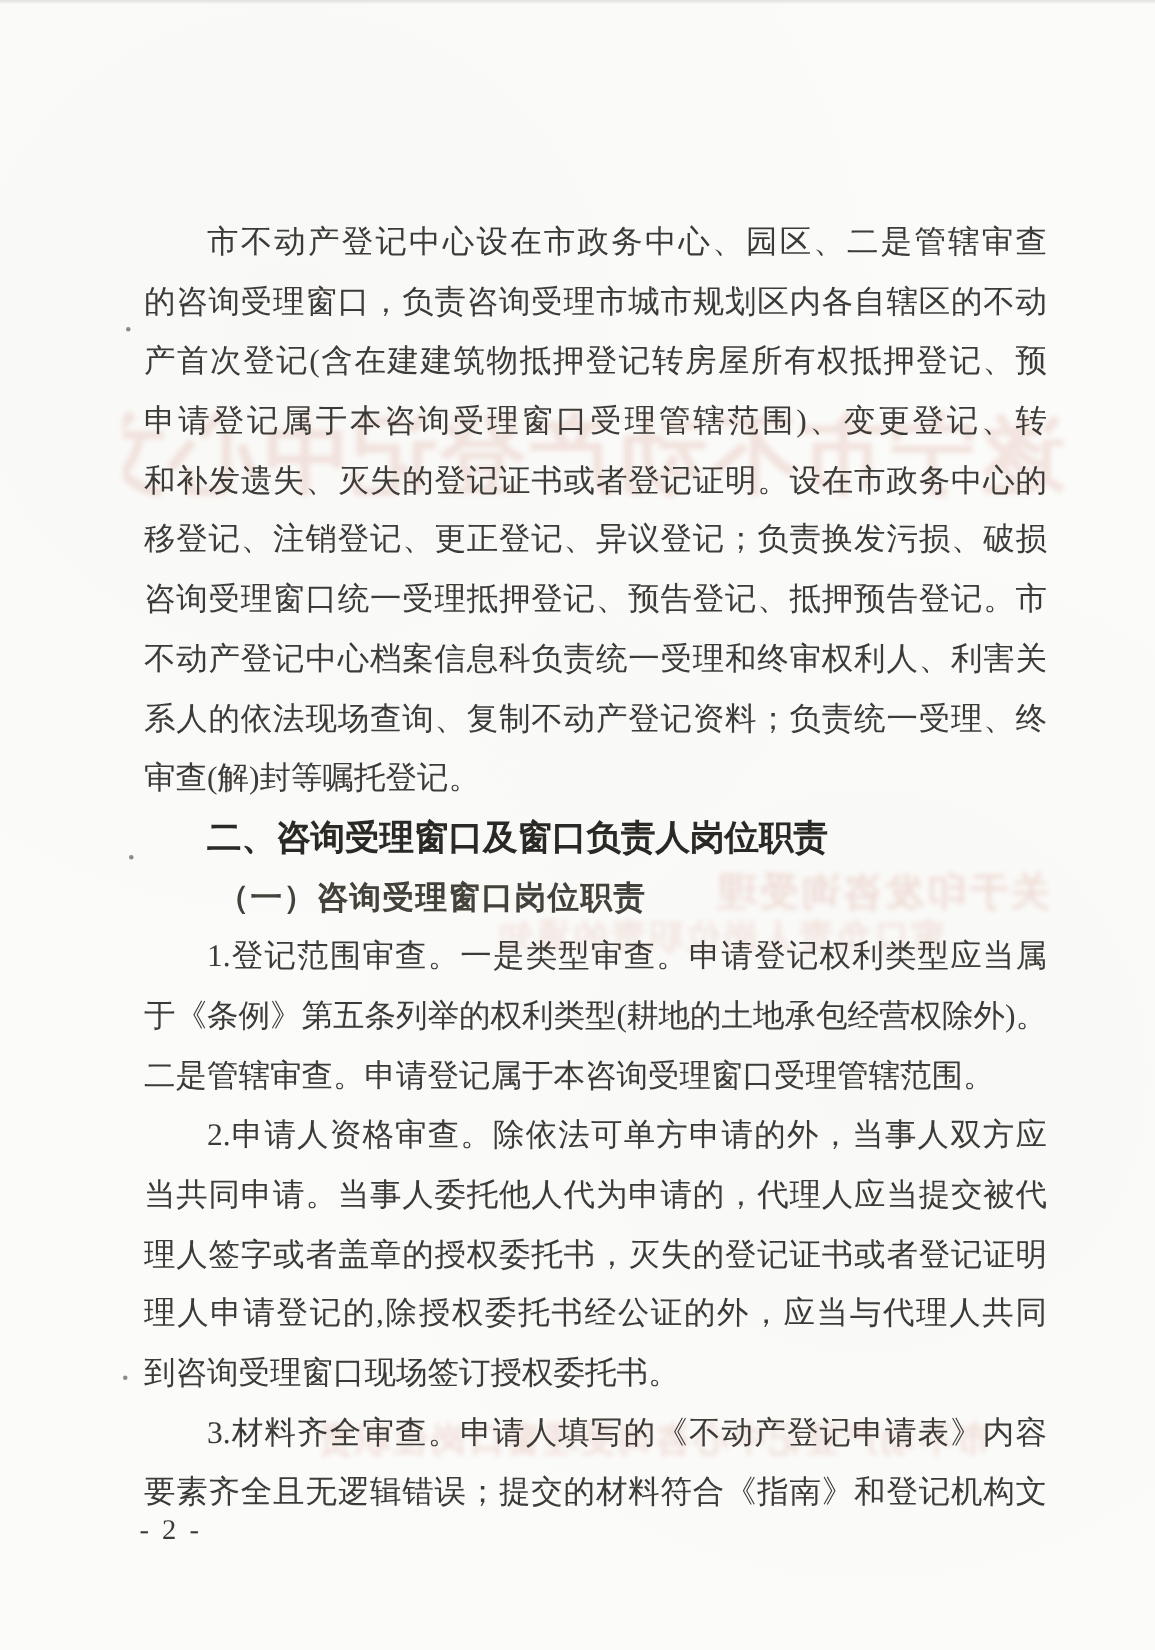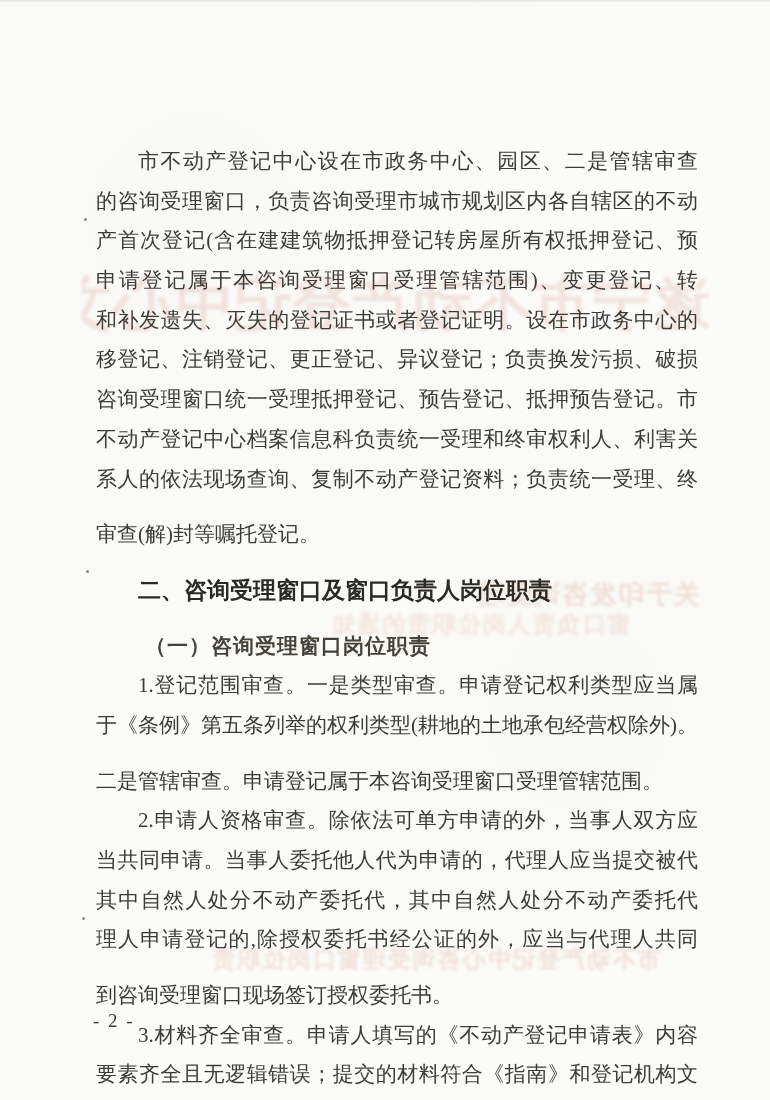--- a/index.html
+++ b/index.html
@@ -48,21 +48,21 @@
     height: 39.7px;
     line-height: 39.7px;
     font-size: 21px;
     color: #3d3b37;
     text-align: justify;
     text-align-last: justify;
     text-justify: inter-character;
     white-space: nowrap;
   }
   .line.indent { text-indent: 42px; }
-  .line.flush { text-align-last: left; margin-top: 16px; }
+  .line.flush { text-align-last: left; }
   .line.heading {
     font-family: "Liberation Sans", "DejaVu Sans", sans-serif;
     font-weight: 700;
     font-size: 23px;
     color: #2a2925;
     text-align-last: left;
     white-space: nowrap;
   }
   .line.subheading {
     font-size: 21px;
@@ -113,20 +113,20 @@
       <div class="line body">不动产登记中心档案信息科负责统一受理和终审权利人、利害关</div>
       <div class="line body">系人的依法现场查询、复制不动产登记资料；负责统一受理、终</div>
       <div class="line body flush">审查(解)封等嘱托登记。</div>
       <div class="line heading indent flush">二、咨询受理窗口及窗口负责人岗位职责</div>
       <div class="line subheading indent flush">（一）咨询受理窗口岗位职责</div>
       <div class="line body indent">1.登记范围审查。一是类型审查。申请登记权利类型应当属</div>
       <div class="line body">于《条例》第五条列举的权利类型(耕地的土地承包经营权除外)。</div>
       <div class="line body flush">二是管辖审查。申请登记属于本咨询受理窗口受理管辖范围。</div>
       <div class="line body indent">2.申请人资格审查。除依法可单方申请的外，当事人双方应</div>
       <div class="line body">当共同申请。当事人委托他人代为申请的，代理人应当提交被代</div>
-      <div class="line body">其中自然人处分不动产委托代，其中自然人处分不动产委托代</div>
+      <div class="line body">理人签字或者盖章的授权委托书，灭失的登记证书或者登记证明</div>
       <div class="line body">理人申请登记的,除授权委托书经公证的外，应当与代理人共同</div>
       <div class="line body flush">到咨询受理窗口现场签订授权委托书。</div>
       <div class="line body indent">3.材料齐全审查。申请人填写的《不动产登记申请表》内容</div>
       <div class="line body">要素齐全且无逻辑错误；提交的材料符合《指南》和登记机构文</div>
     </div>
   <div class="page-number">- 2 -</div>
 </div>
 
 </body></html>

